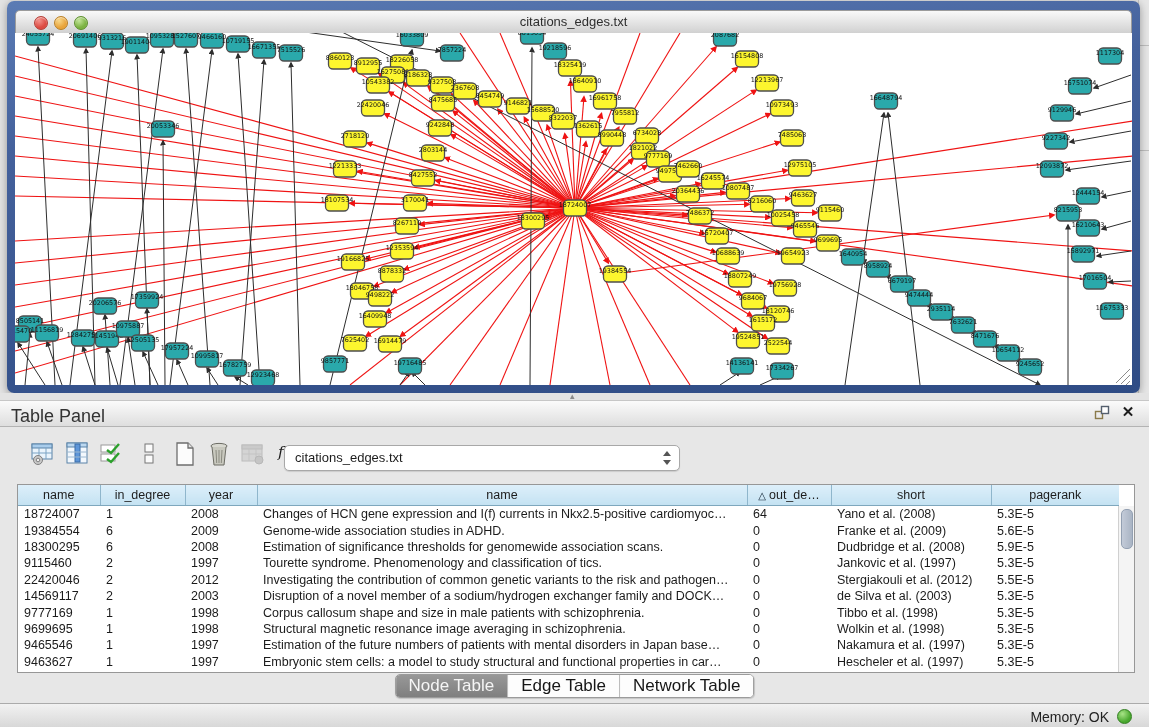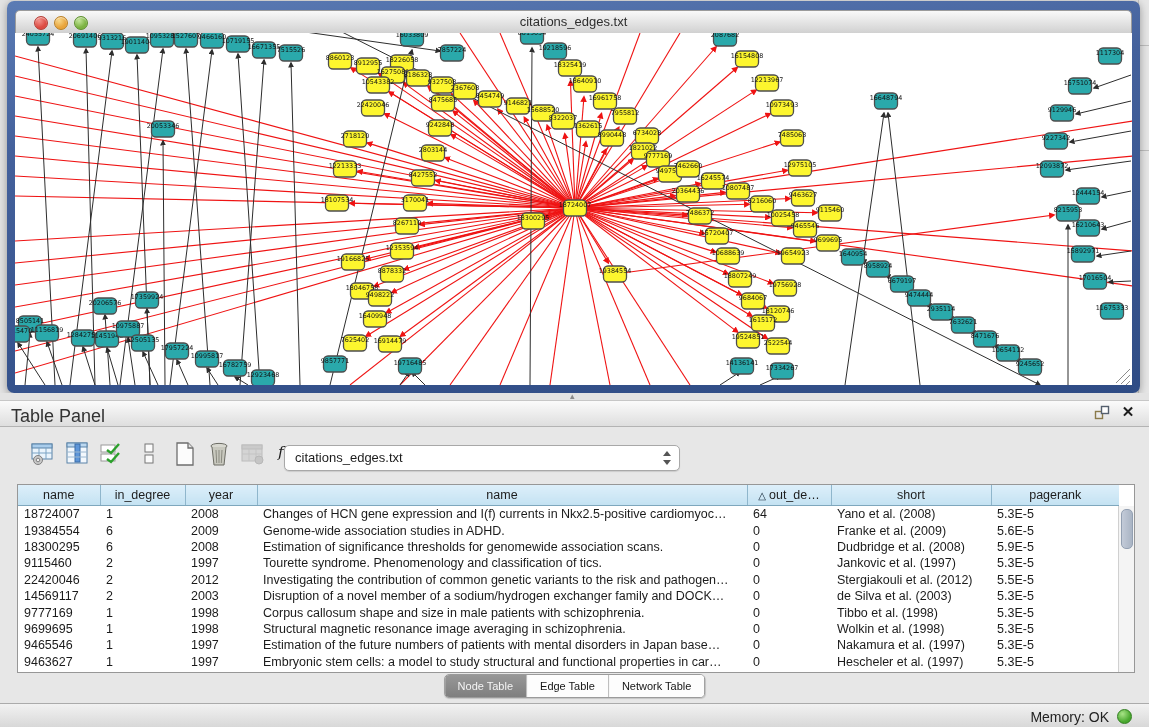--- a/index.html
+++ b/index.html
@@ -62,21 +62,21 @@
   td{height:16.4px;font-size:12.5px;color:#1b1b1b;padding:0 4px 0 6px;overflow:hidden;white-space:nowrap;}
   .sort-tri{font-size:10px;margin-right:3px;color:#123;}
   .vscroll{position:absolute;right:0;top:21px;bottom:0;width:15px;background:#f4f4f4;border-left:1px solid #d0d0d0;}
   .vscroll .thumb{position:absolute;left:2px;top:3px;width:10px;height:38px;background:linear-gradient(90deg,#c3cbd8,#a9b4c4);
      border:1px solid #93a0b2;border-radius:5px;}
 
   
   .tabbar{position:absolute;left:0;top:272px;width:100%;height:31px;}
   .seg{position:absolute;left:50%;transform:translateX(-50%);top:2px;display:inline-flex;height:22px;
     border:1px solid #9b9b9b;border-radius:5px;overflow:hidden;background:#fff;box-shadow:0 1px 1px rgba(0,0,0,.15);}
-  .seg .tab{display:flex;align-items:center;padding:0 13px;font-size:11px;color:#161616;border-left:1px solid #b9b9b9;background:#fdfdfd;}
+  .seg .tab{display:flex;align-items:center;padding:0 13px;font-size:17px;color:#161616;border-left:1px solid #b9b9b9;background:#fdfdfd;}
   .seg .tab:first-child{border-left:none;}
   .seg .tab.selected{background:linear-gradient(#989898,#7f7f7f);color:#f5f5f5;}
 
   
   .statusbar{position:absolute;left:0;top:703px;width:1149px;height:24px;
     background:linear-gradient(#f2f2f2,#d7d7d7);border-top:1px solid #ababab;}
   .statusbar .mem{position:absolute;right:40px;top:5px;font-size:14px;color:#222;}
   .mem-dot{position:absolute;right:17px;top:5px;width:13px;height:13px;border-radius:50%;
     background:radial-gradient(circle at 35% 30%,#a8e487,#49a82e 65%);border:1px solid #2f7d1d;}
 </style>

